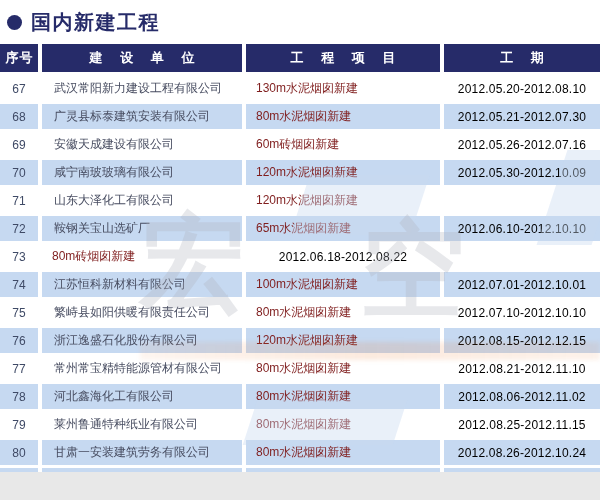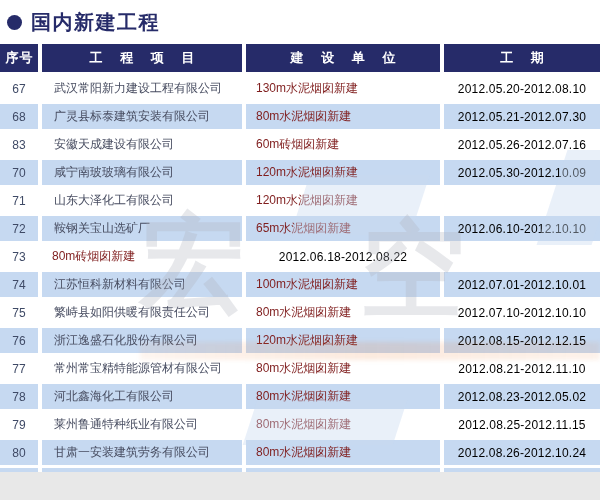--- a/index.html
+++ b/index.html
@@ -59,40 +59,40 @@
 <div class="page">
 
   <div class="title-bar">
     <span class="bullet"></span>
     <h1 class="page-title">国内新建工程</h1>
   </div>
 
   <div class="table">
     <div class="grid-row thead">
       <div class="th first">序号</div>
+      <div class="th">建 设 单 位</div>
       <div class="th">工 程 项 目</div>
-      <div class="th">建 设 单 位</div>
       <div class="th">工  期</div>
     </div>
 
     <div id="table-body">
         <div class="grid-row tr">
           <div class="td td-no">67</div>
           <div class="td td-company">武汉常阳新力建设工程有限公司</div>
           <div class="td td-project">130m水泥烟囱新建</div>
           <div class="td td-period">2012.05.20-2012.08.10</div>
         </div>
         <div class="grid-row tr alt">
           <div class="td td-no">68</div>
           <div class="td td-company">广灵县标泰建筑安装有限公司</div>
           <div class="td td-project">80m水泥烟囱新建</div>
           <div class="td td-period">2012.05.21-2012.07.30</div>
         </div>
         <div class="grid-row tr">
-          <div class="td td-no">83</div>
+          <div class="td td-no">69</div>
           <div class="td td-company">安徽天成建设有限公司</div>
           <div class="td td-project">60m砖烟囱新建</div>
           <div class="td td-period">2012.05.26-2012.07.16</div>
         </div>
         <div class="grid-row tr alt">
           <div class="td td-no">70</div>
           <div class="td td-company">咸宁南玻玻璃有限公司</div>
           <div class="td td-project">120m水泥烟囱新建</div>
           <div class="td td-period">2012.05.30-2012.10.09</div>
         </div>
@@ -133,21 +133,21 @@
         <div class="grid-row tr">
           <div class="td td-no">77</div>
           <div class="td td-company">常州常宝精特能源管材有限公司</div>
           <div class="td td-project">80m水泥烟囱新建</div>
           <div class="td td-period">2012.08.21-2012.11.10</div>
         </div>
         <div class="grid-row tr alt">
           <div class="td td-no">78</div>
           <div class="td td-company">河北鑫海化工有限公司</div>
           <div class="td td-project">80m水泥烟囱新建</div>
-          <div class="td td-period">2012.08.23-2012.05.02</div>
+          <div class="td td-period">2012.08.06-2012.11.02</div>
         </div>
         <div class="grid-row tr">
           <div class="td td-no">79</div>
           <div class="td td-company">莱州鲁通特种纸业有限公司</div>
           <div class="td td-project">80m水泥烟囱新建</div>
           <div class="td td-period">2012.08.25-2012.11.15</div>
         </div>
         <div class="grid-row tr alt">
           <div class="td td-no">80</div>
           <div class="td td-company">甘肃一安装建筑劳务有限公司</div>

